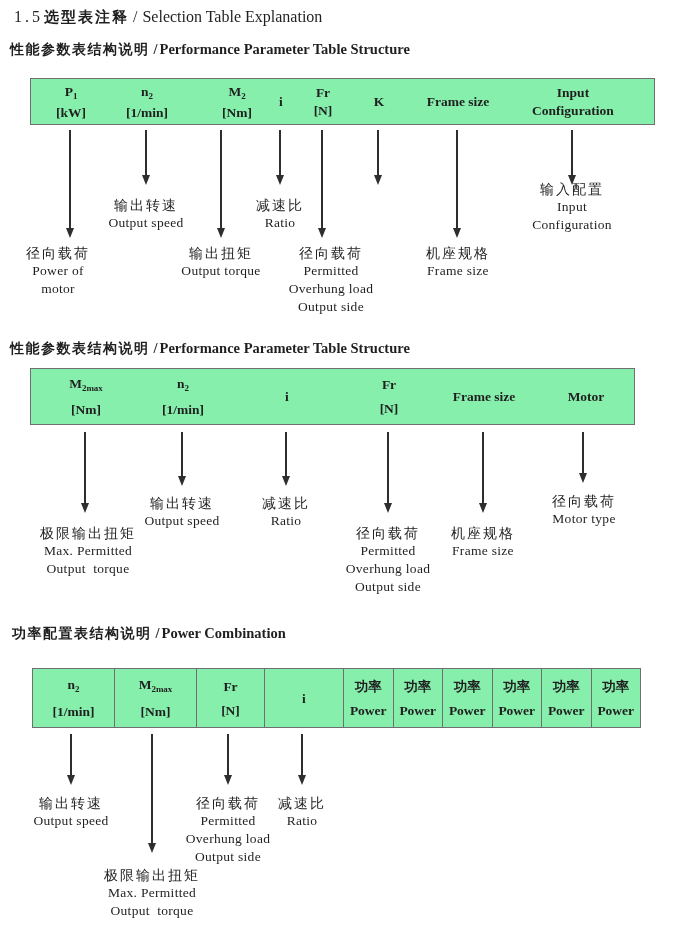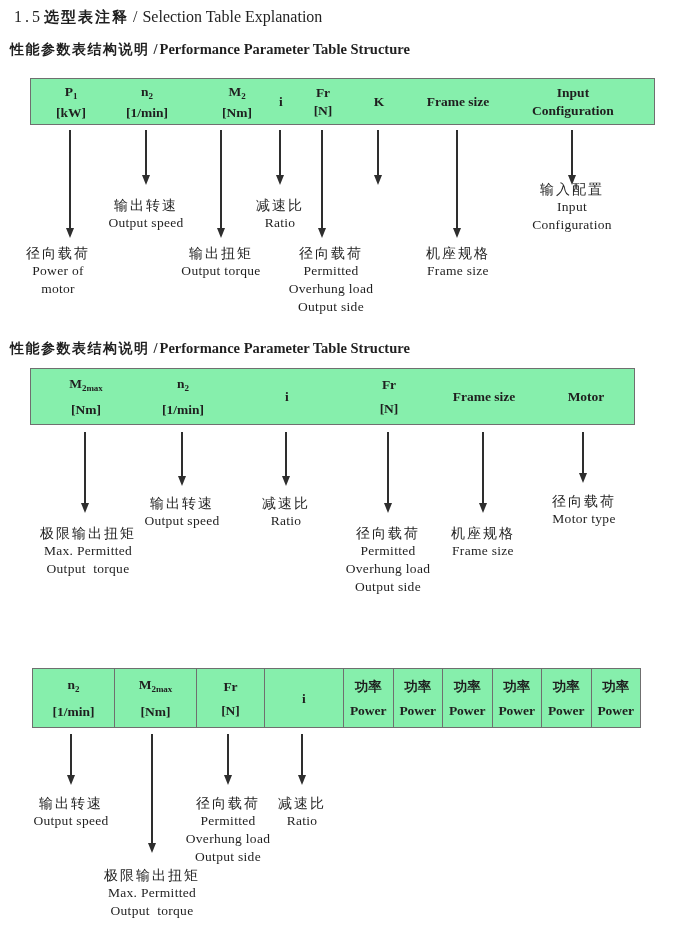--- a/index.html
+++ b/index.html
@@ -229,20 +229,23 @@
   </div>
   <div class="callout" style="left:483px;top:524px">
     <div class="cn">机座规格</div>
     <div class="en">Frame size</div>
   </div>
   <div class="callout" style="left:584px;top:492px">
     <div class="cn">径向载荷</div>
     <div class="en">Motor type</div>
   </div>
 
+  <div class="sec-h" style="left:12px;top:624px">
+    <span class="h-cn">功率配置表结构说明</span><span class="h-sep">/</span><span class="h-en">Power Combination</span>
+  </div>
 
   <div class="tbl tbl3" style="left:32px;top:668px;width:609px;height:60px">
     <div class="t3c first" style="width:81px">
       <div class="ct"><span>n</span><sub>2</sub></div>
       <div class="cb">[1/min]</div>
     </div>
     <div class="t3c" style="width:82px">
       <div class="ct"><span>M</span><sub>2max</sub></div>
       <div class="cb">[Nm]</div>
     </div>

